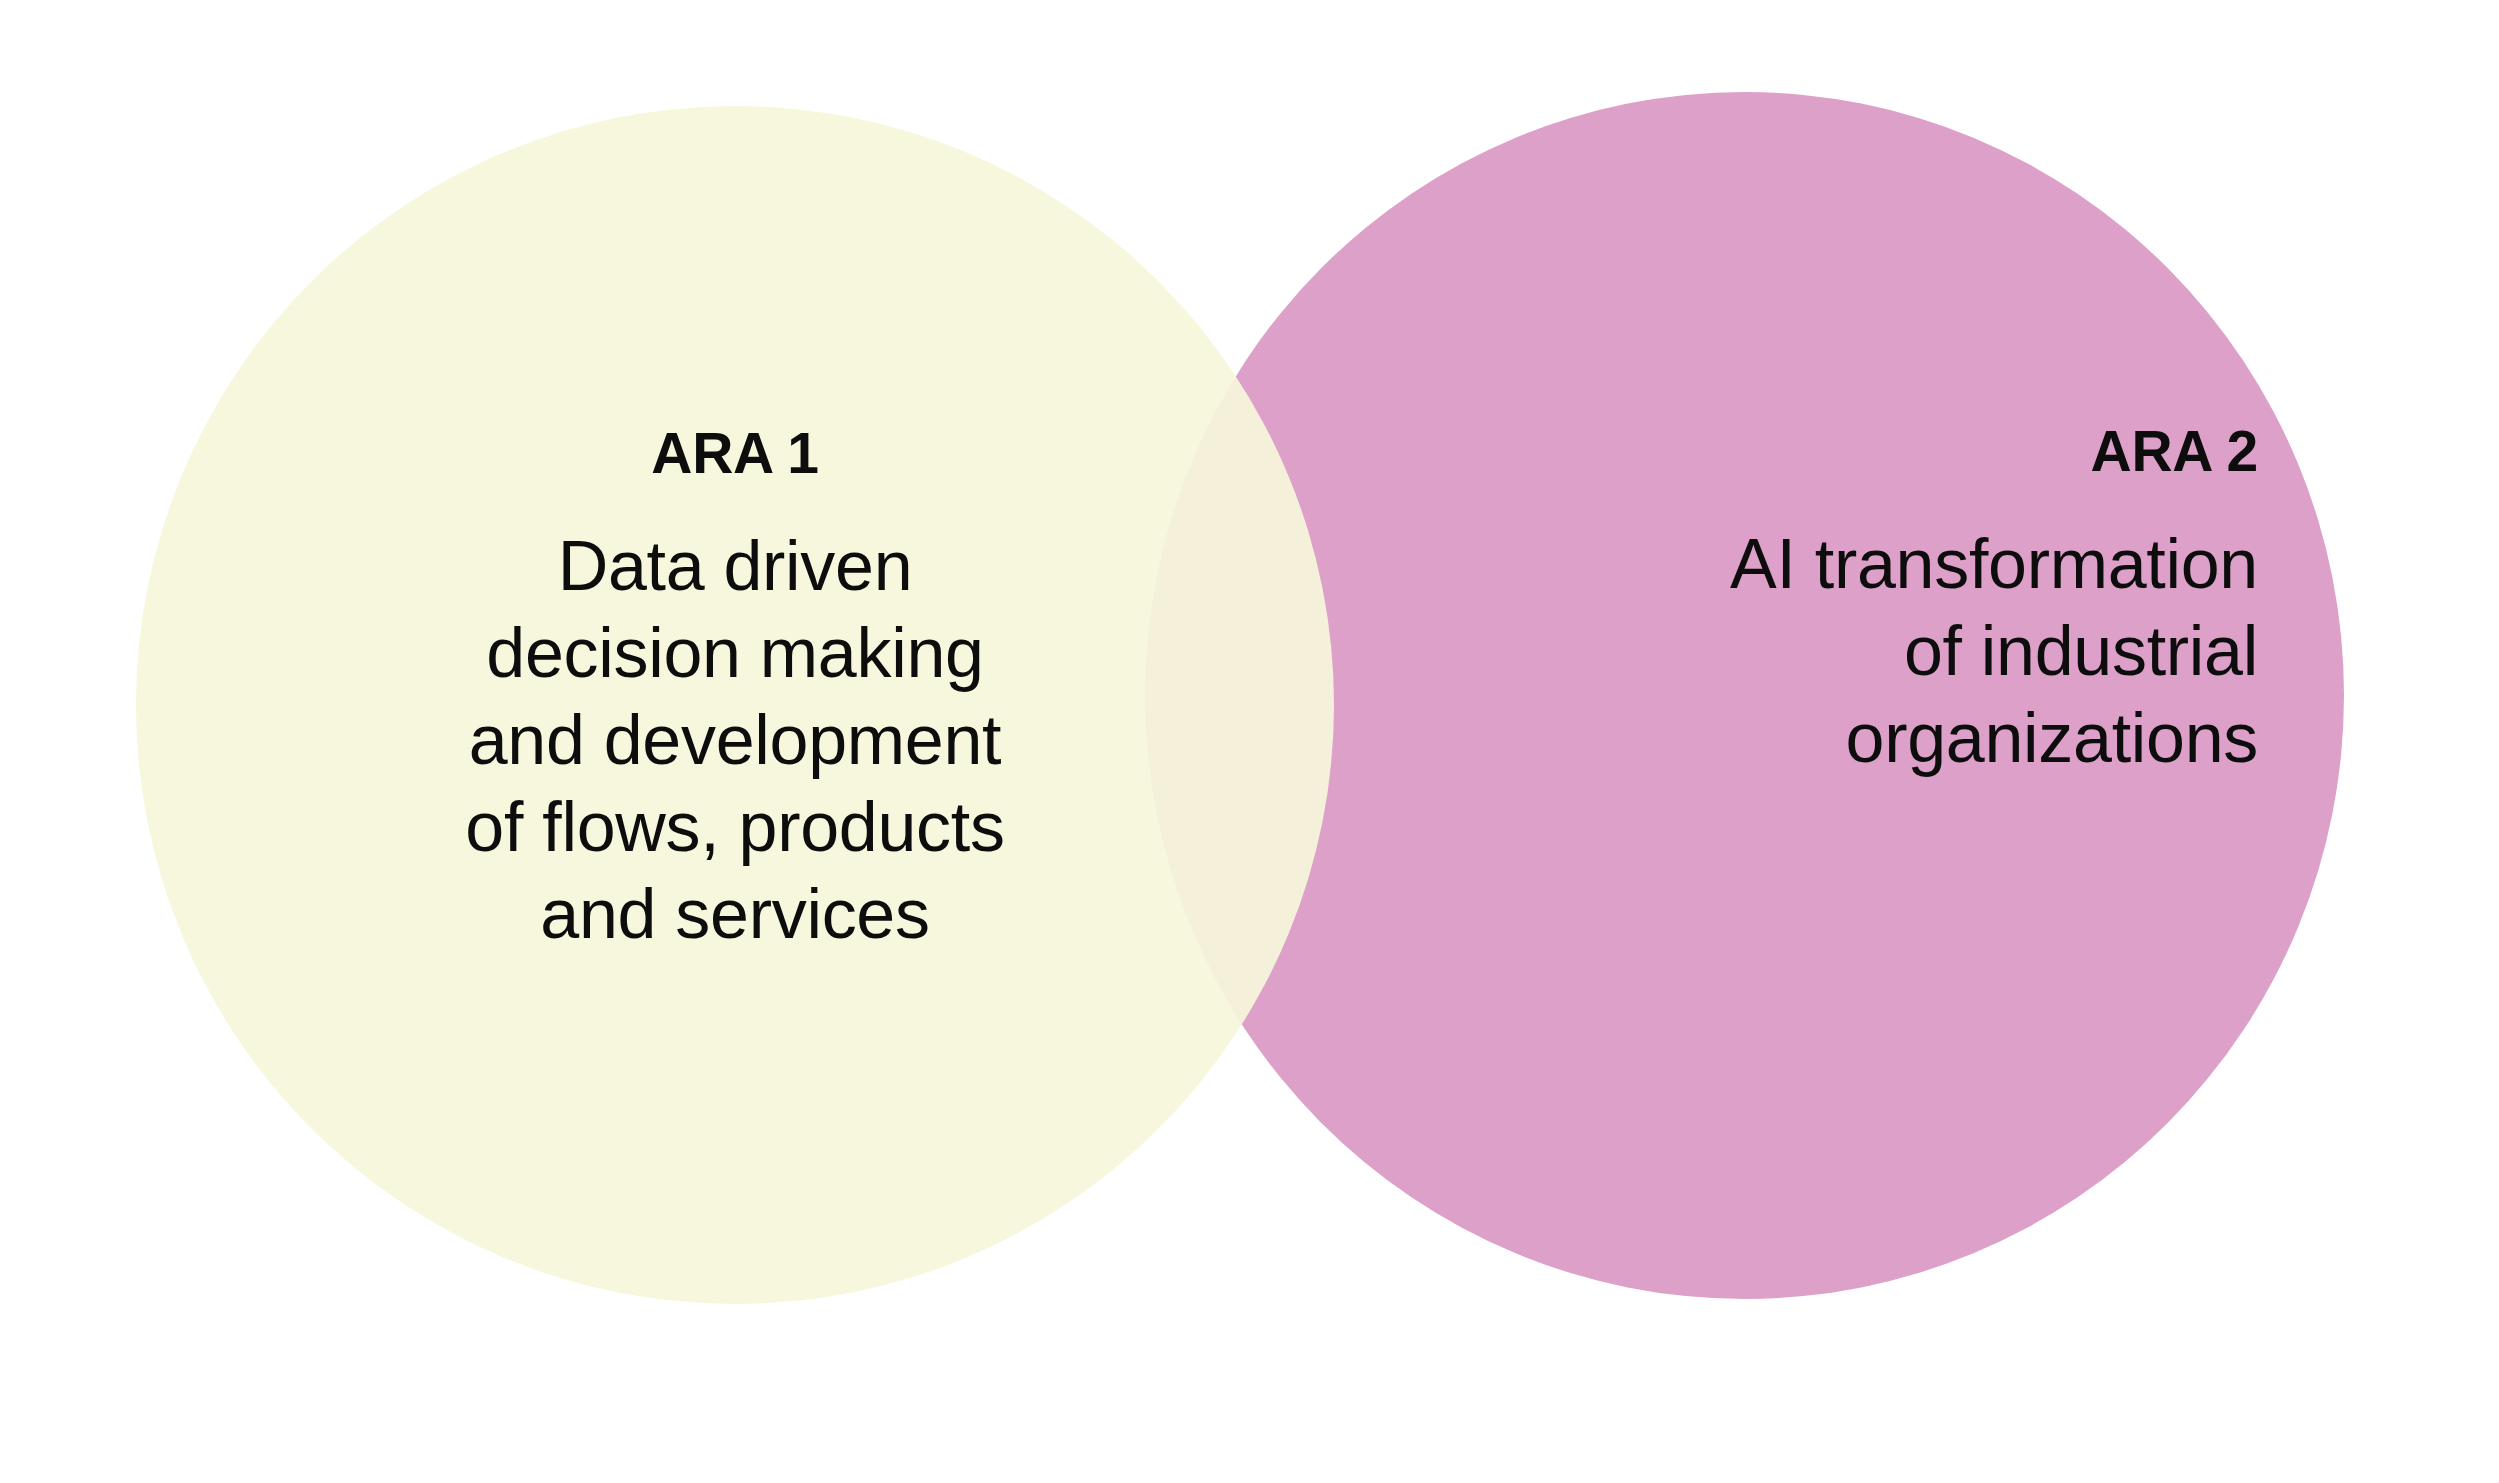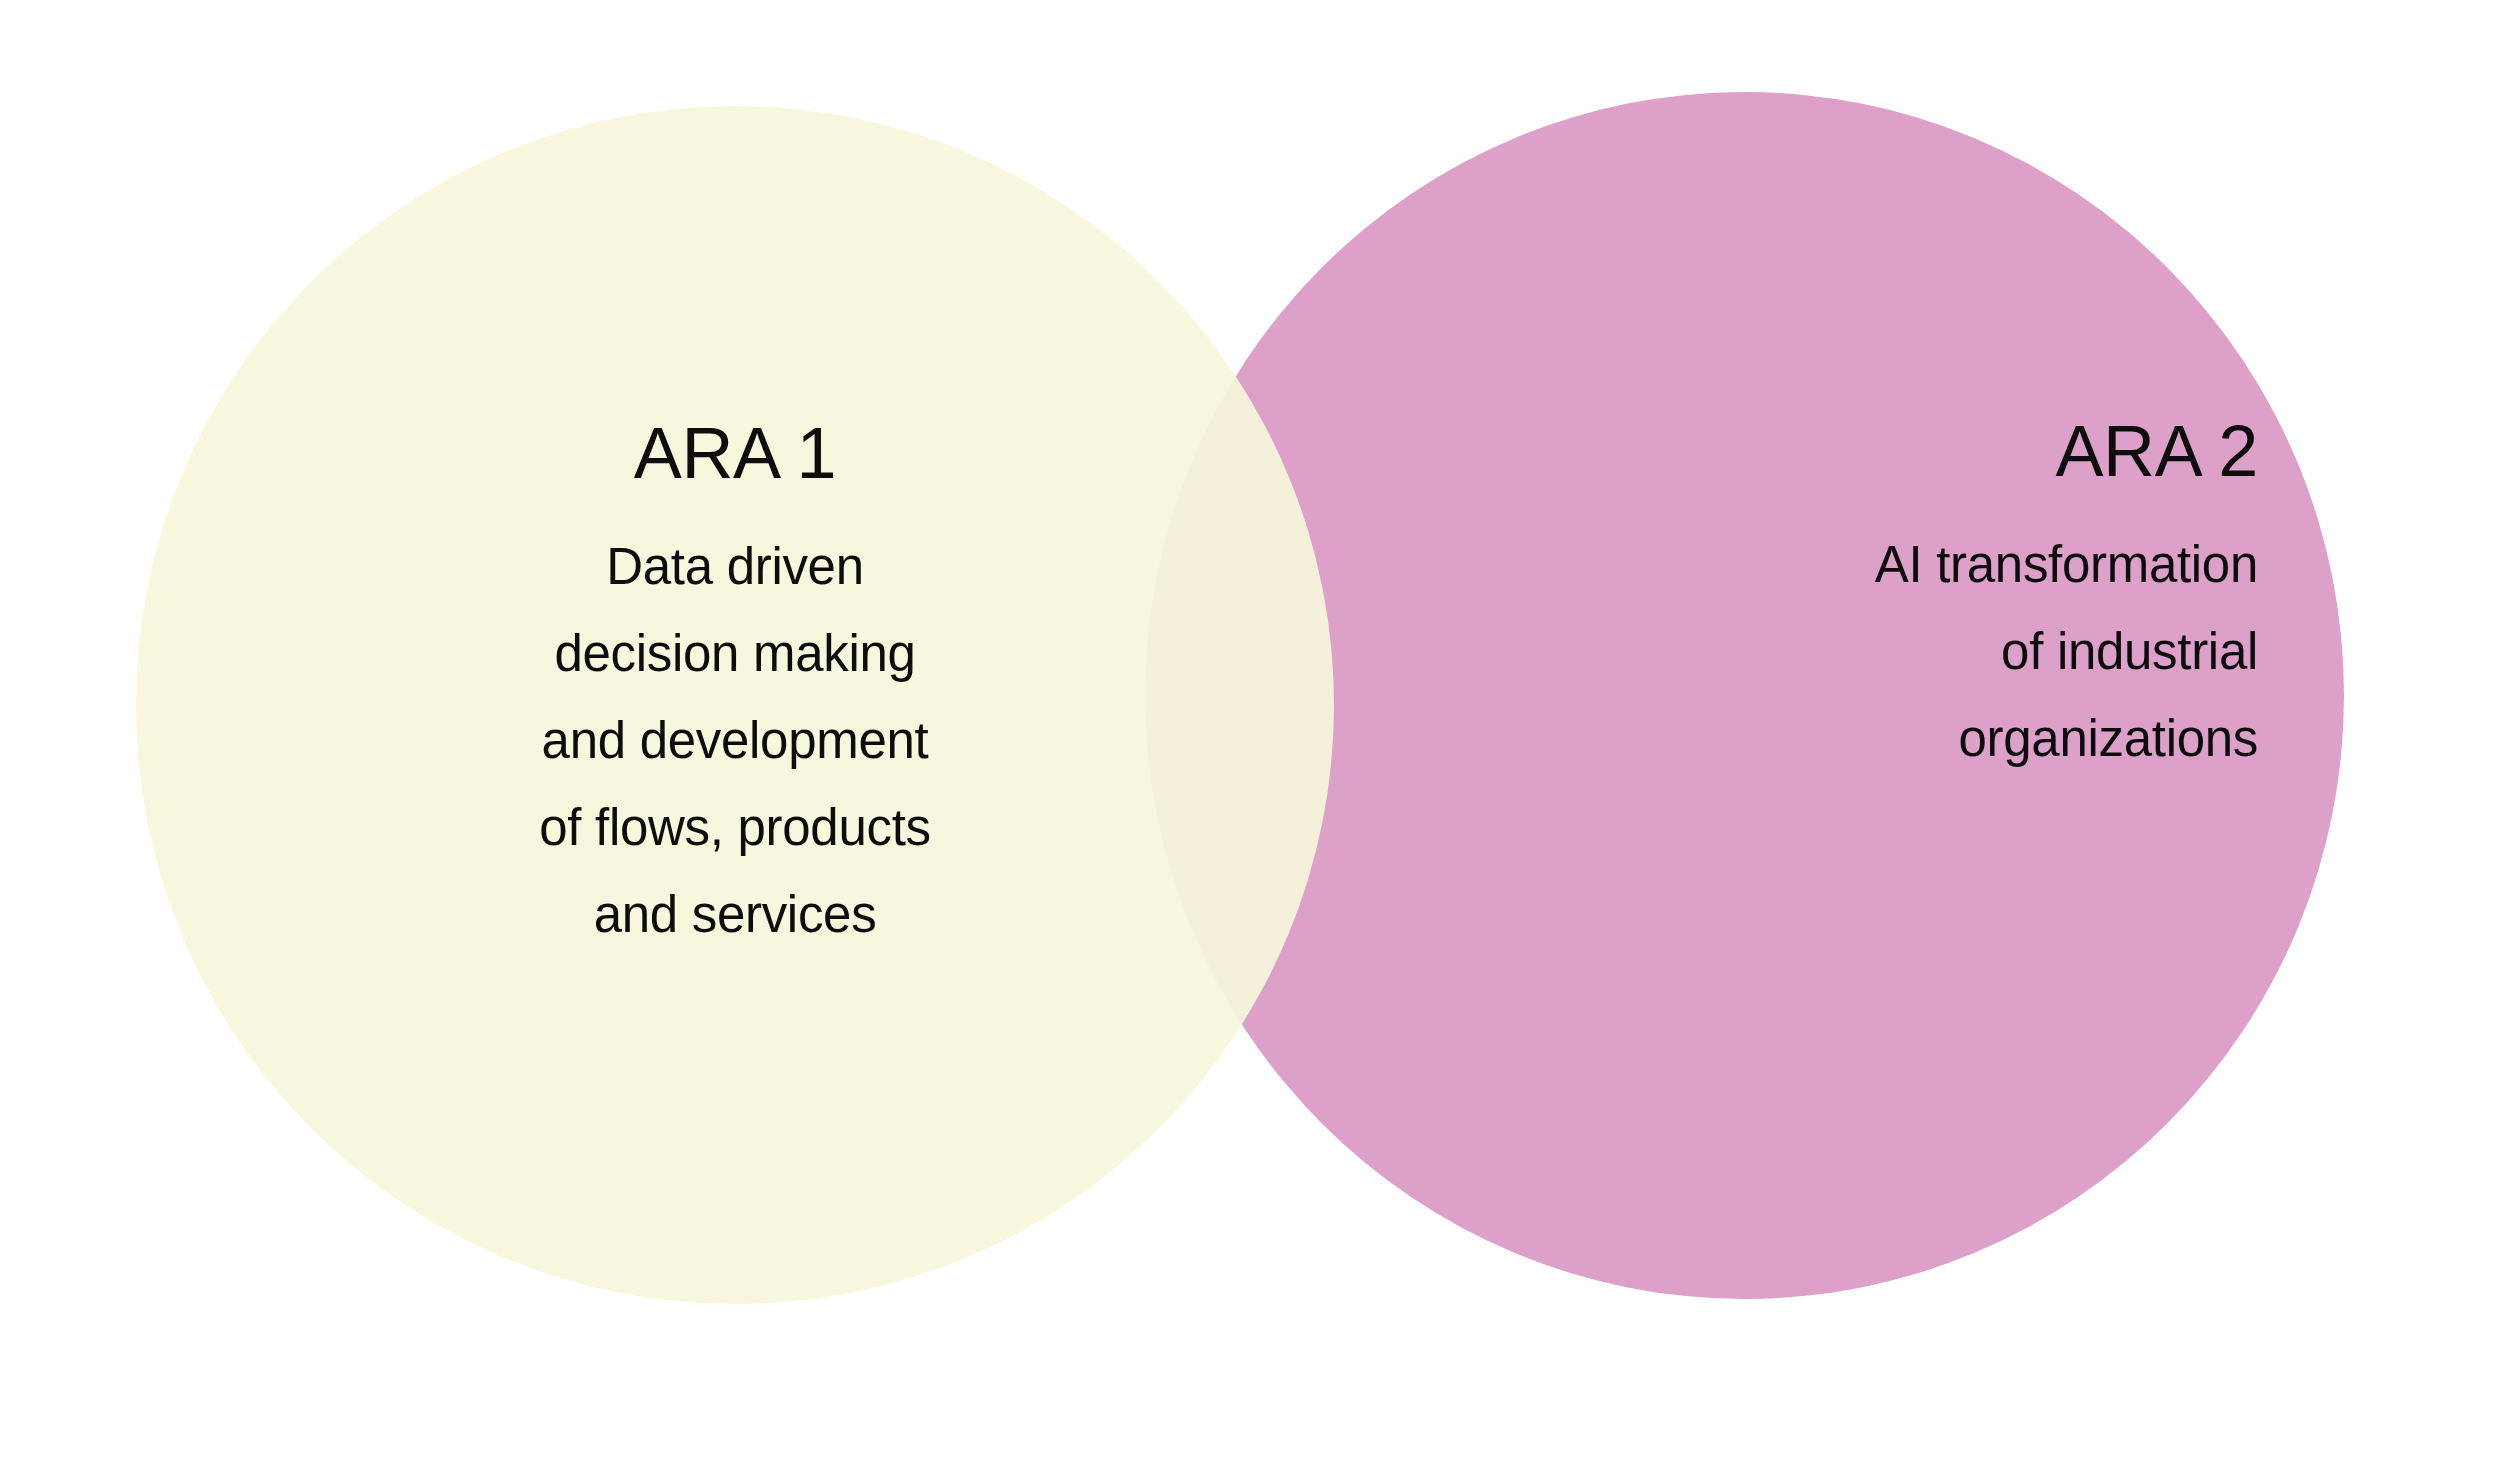--- a/index.html
+++ b/index.html
@@ -58,29 +58,29 @@
   }
 
   #label-right {
     left: 1232px;
     top: 409px;
     width: 1026px;
     text-align: right;
   }
 
   .label-title {
-    font-size: 72px;
-    font-weight: 400;
+    font-size: 57px;
+    font-weight: 700;
     line-height: 85px;
     letter-spacing: -0.3px;
     margin: 0 0 27px 0;
   }
 
   .label-body {
-    font-size: 51px;
+    font-size: 70px;
     font-weight: 400;
     line-height: 87px;
     letter-spacing: -0.3px;
     margin: 0;
     white-space: pre-line;
   }
 </style>
 </head>
 <body>
 

